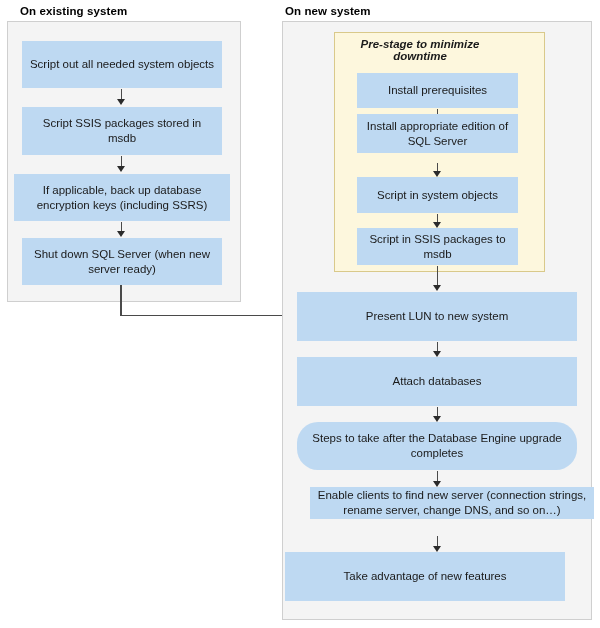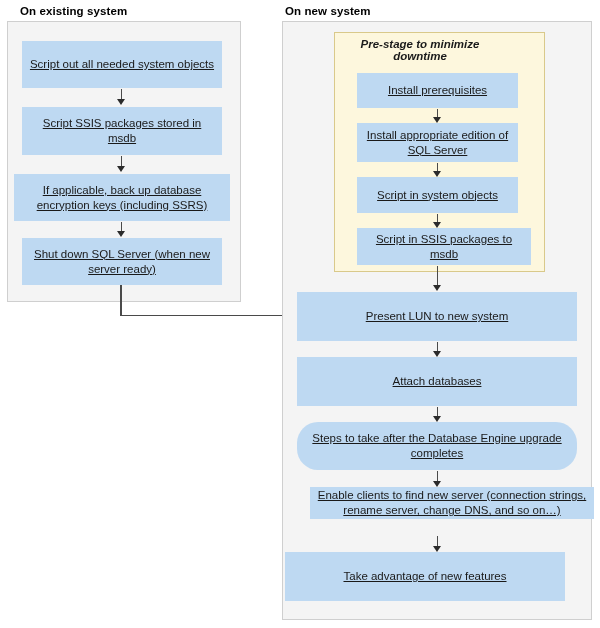--- a/index.html
+++ b/index.html
@@ -76,35 +76,34 @@
     background: #bed9f2;
     box-sizing: border-box;
     display: flex;
     align-items: center;
     justify-content: center;
     text-align: center;
     font-size: 11.5px;
     line-height: 15px;
     color: #1a1a1a;
     padding: 2px 6px;
-    text-decoration: underline;
   }
   .box span { display: block; }
 
   
   #box-script-objects { left: 22px; top: 41px;  width: 200px; height: 47px; }
   #box-script-ssis    { left: 22px; top: 107px; width: 200px; height: 48px; }
   #box-backup-keys    { left: 14px; top: 174px; width: 216px; height: 47px; }
   #box-shutdown       { left: 22px; top: 238px; width: 200px; height: 47px; }
 
   
   #box-prereqs        { left: 357px; top: 73px;  width: 161px; height: 35px; }
-  #box-edition        { left: 357px; top: 123px; width: 161px; height: 39px; }
+  #box-edition        { left: 357px; top: 114px; width: 161px; height: 39px; }
   #box-script-in-sys  { left: 357px; top: 177px; width: 161px; height: 36px; }
-  #box-script-in-ssis { left: 357px; top: 228px; width: 174px; height: 37px; }
+  #box-script-in-ssis { left: 357px; top: 228px; width: 161px; height: 37px; }
 
   
   #box-present-lun    { left: 297px; top: 292px; width: 280px; height: 49px; }
   #box-attach-db      { left: 297px; top: 357px; width: 280px; height: 49px; }
   #box-post-upgrade   { left: 297px; top: 422px; width: 280px; height: 48px; border-radius: 21px; }
   #box-enable-clients { left: 310px; top: 487px; width: 284px; height: 32px; }
   #box-new-features   { left: 285px; top: 552px; width: 280px; height: 49px; }
 
   
   .arrow-v {

